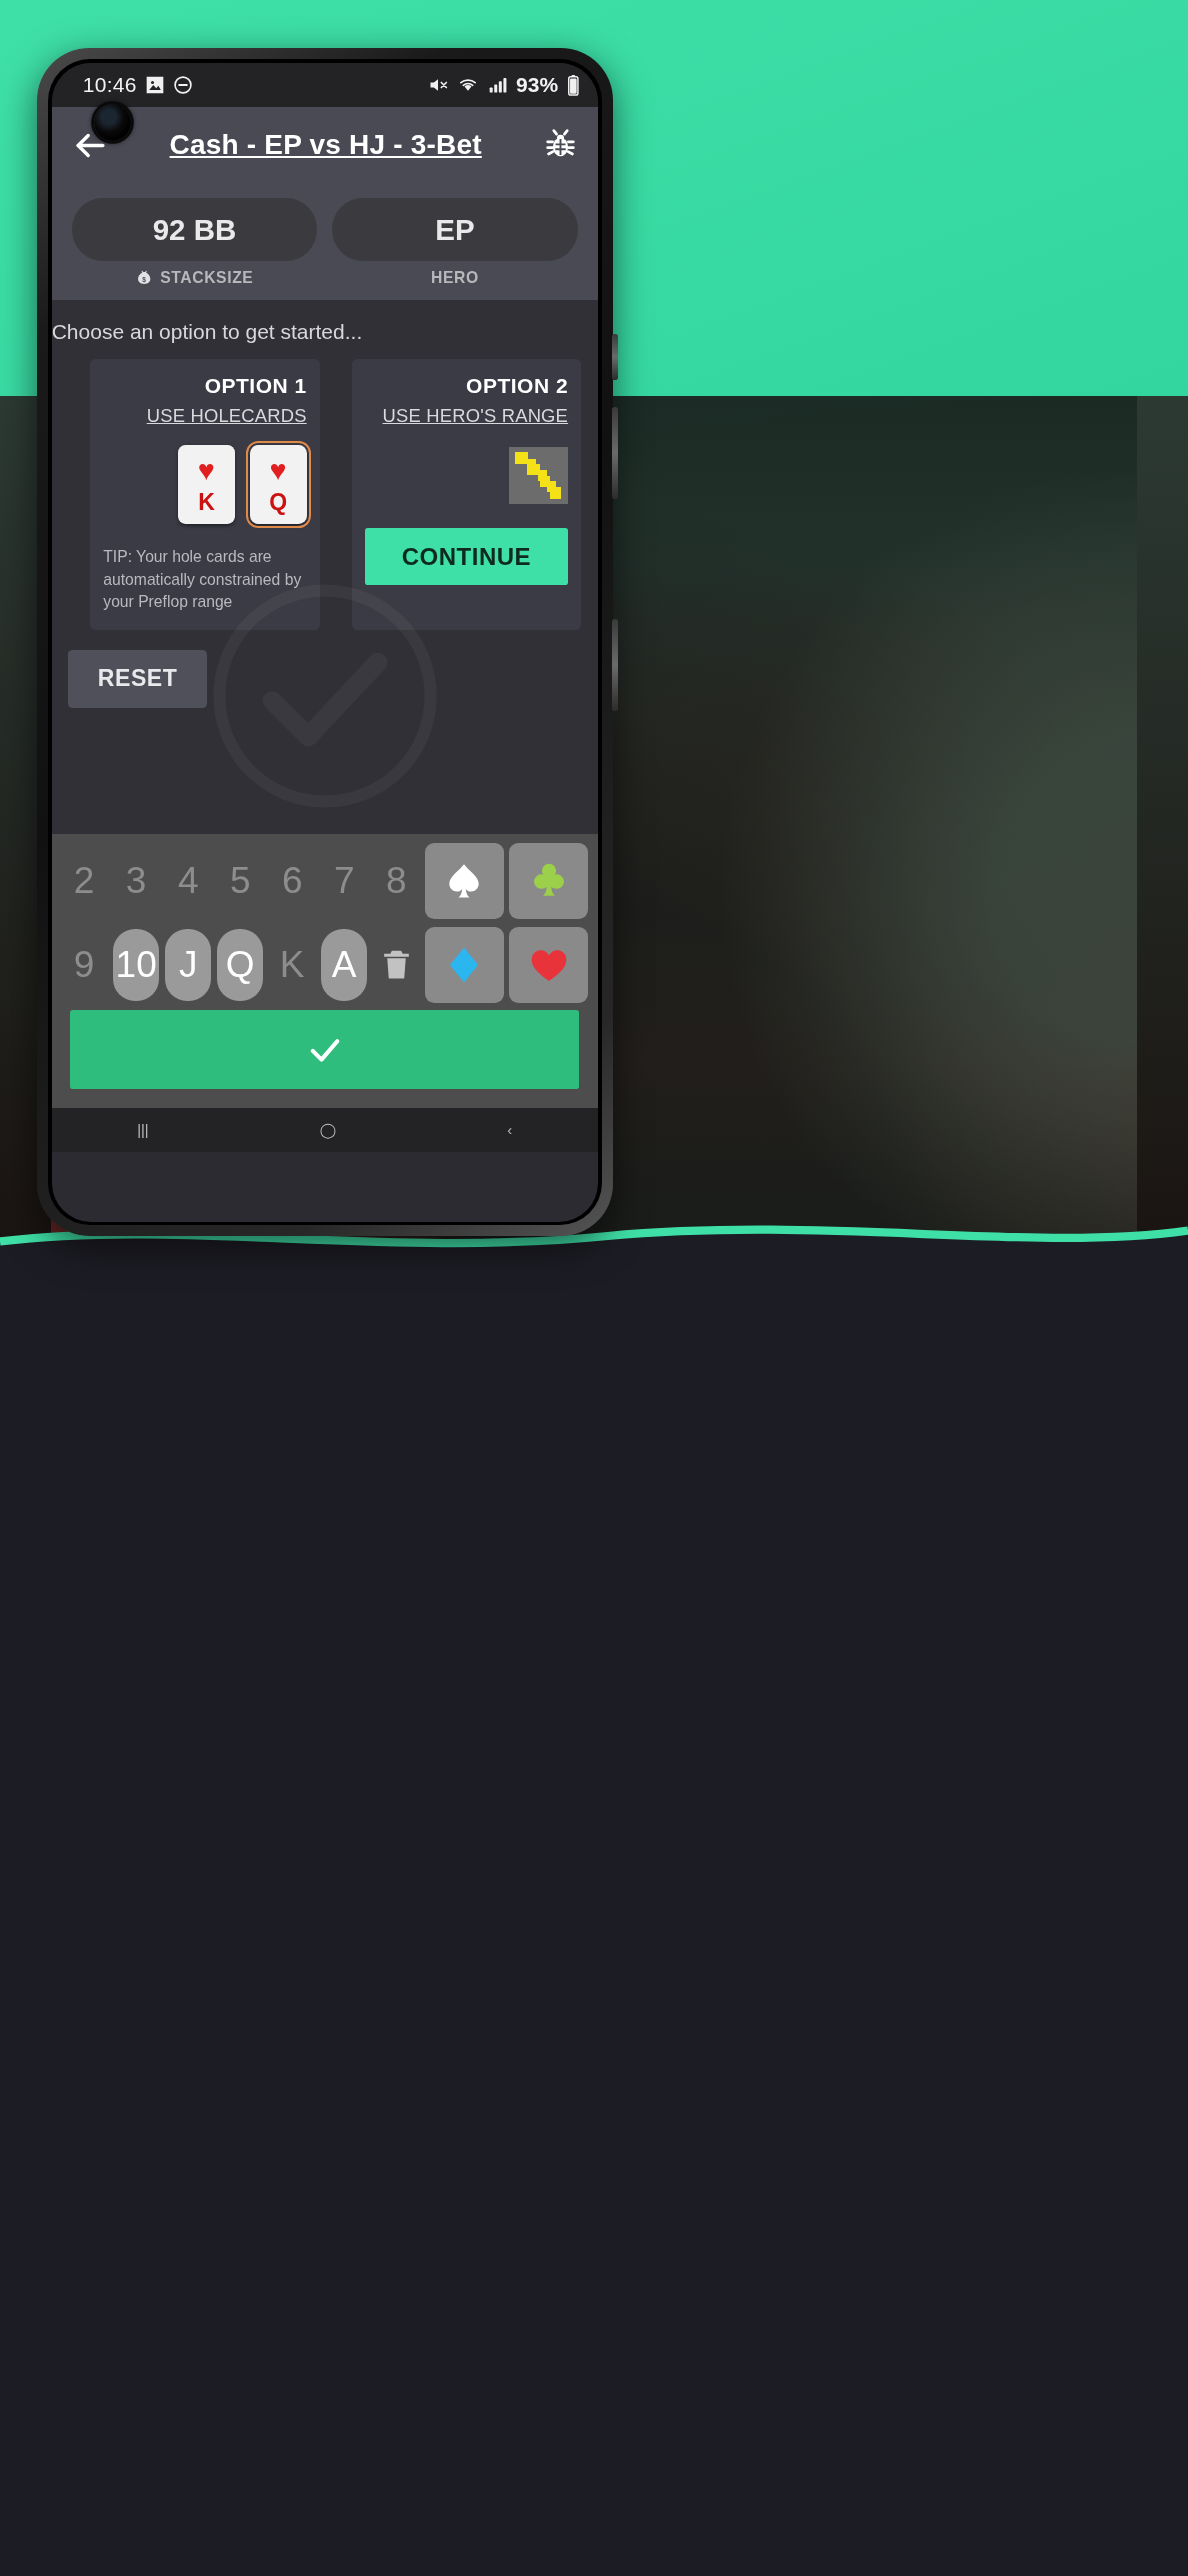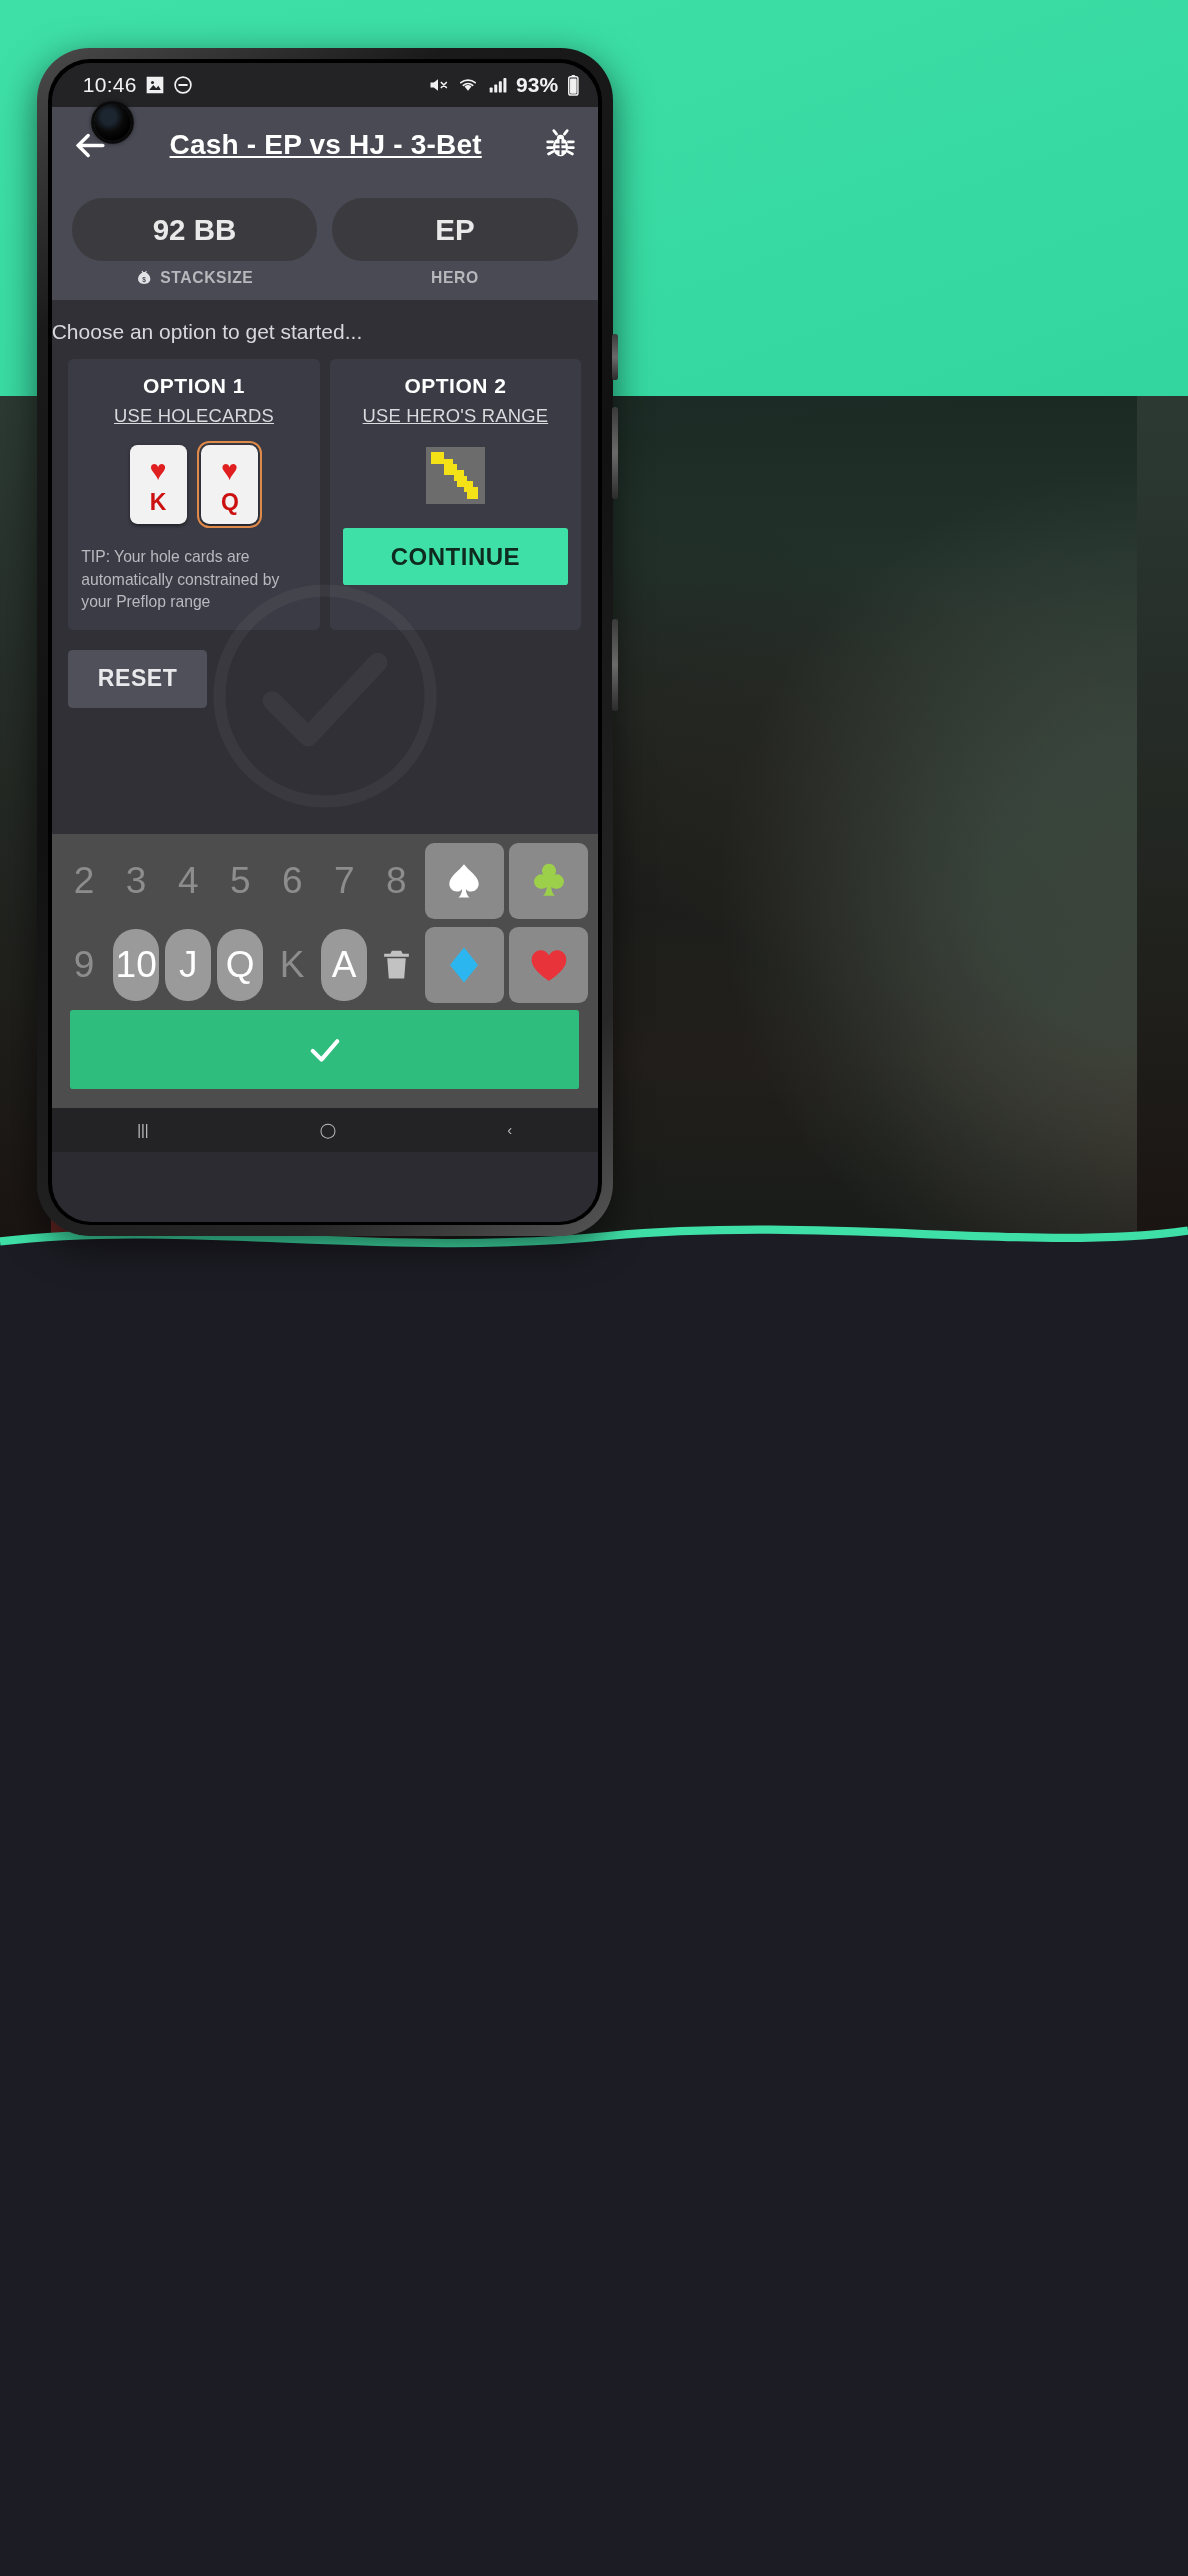--- a/index.html
+++ b/index.html
@@ -124,21 +124,21 @@
   .body{
     background:#303036; min-height:534px; padding:0 0 0 0;
     position:relative;
   }
   .choose{
     text-align:left; color:#d8d8dc; font-size:21px; padding:20px 0 14.7px;
   }
   .options{ display:flex; gap:10px; padding:0 16.6px; }
   .opt{
     flex:1; background:#3b3b45; border-radius:5.5px; padding:14.7px 13px 16.6px;
-    display:flex; flex-direction:column; align-items:center;
+    display:flex; flex-direction:column; align-items:flex-end;margin-left:22px;
   }
   .opt-title{ color:#ffffff; font-size:21px; font-weight:bold; letter-spacing:0.5px;}
   .opt-sub{ color:#d9d9de; font-size:18.4px; margin-top:7.4px; letter-spacing:0.2px;text-decoration:underline;}
 
   .cards-row{ display:flex; gap:14.7px; margin-top:18.4px; }
   .pcard{
     width:57px; height:79px; border-radius:7.4px; background:#f2f2f2;
     position:relative; box-shadow:0 1.8px 3.7px rgba(0,0,0,.45);
   }
   .pcard.sel{ outline:2.8px solid #e08a4a; outline-offset:2.8px; border-radius:8.3px; }

